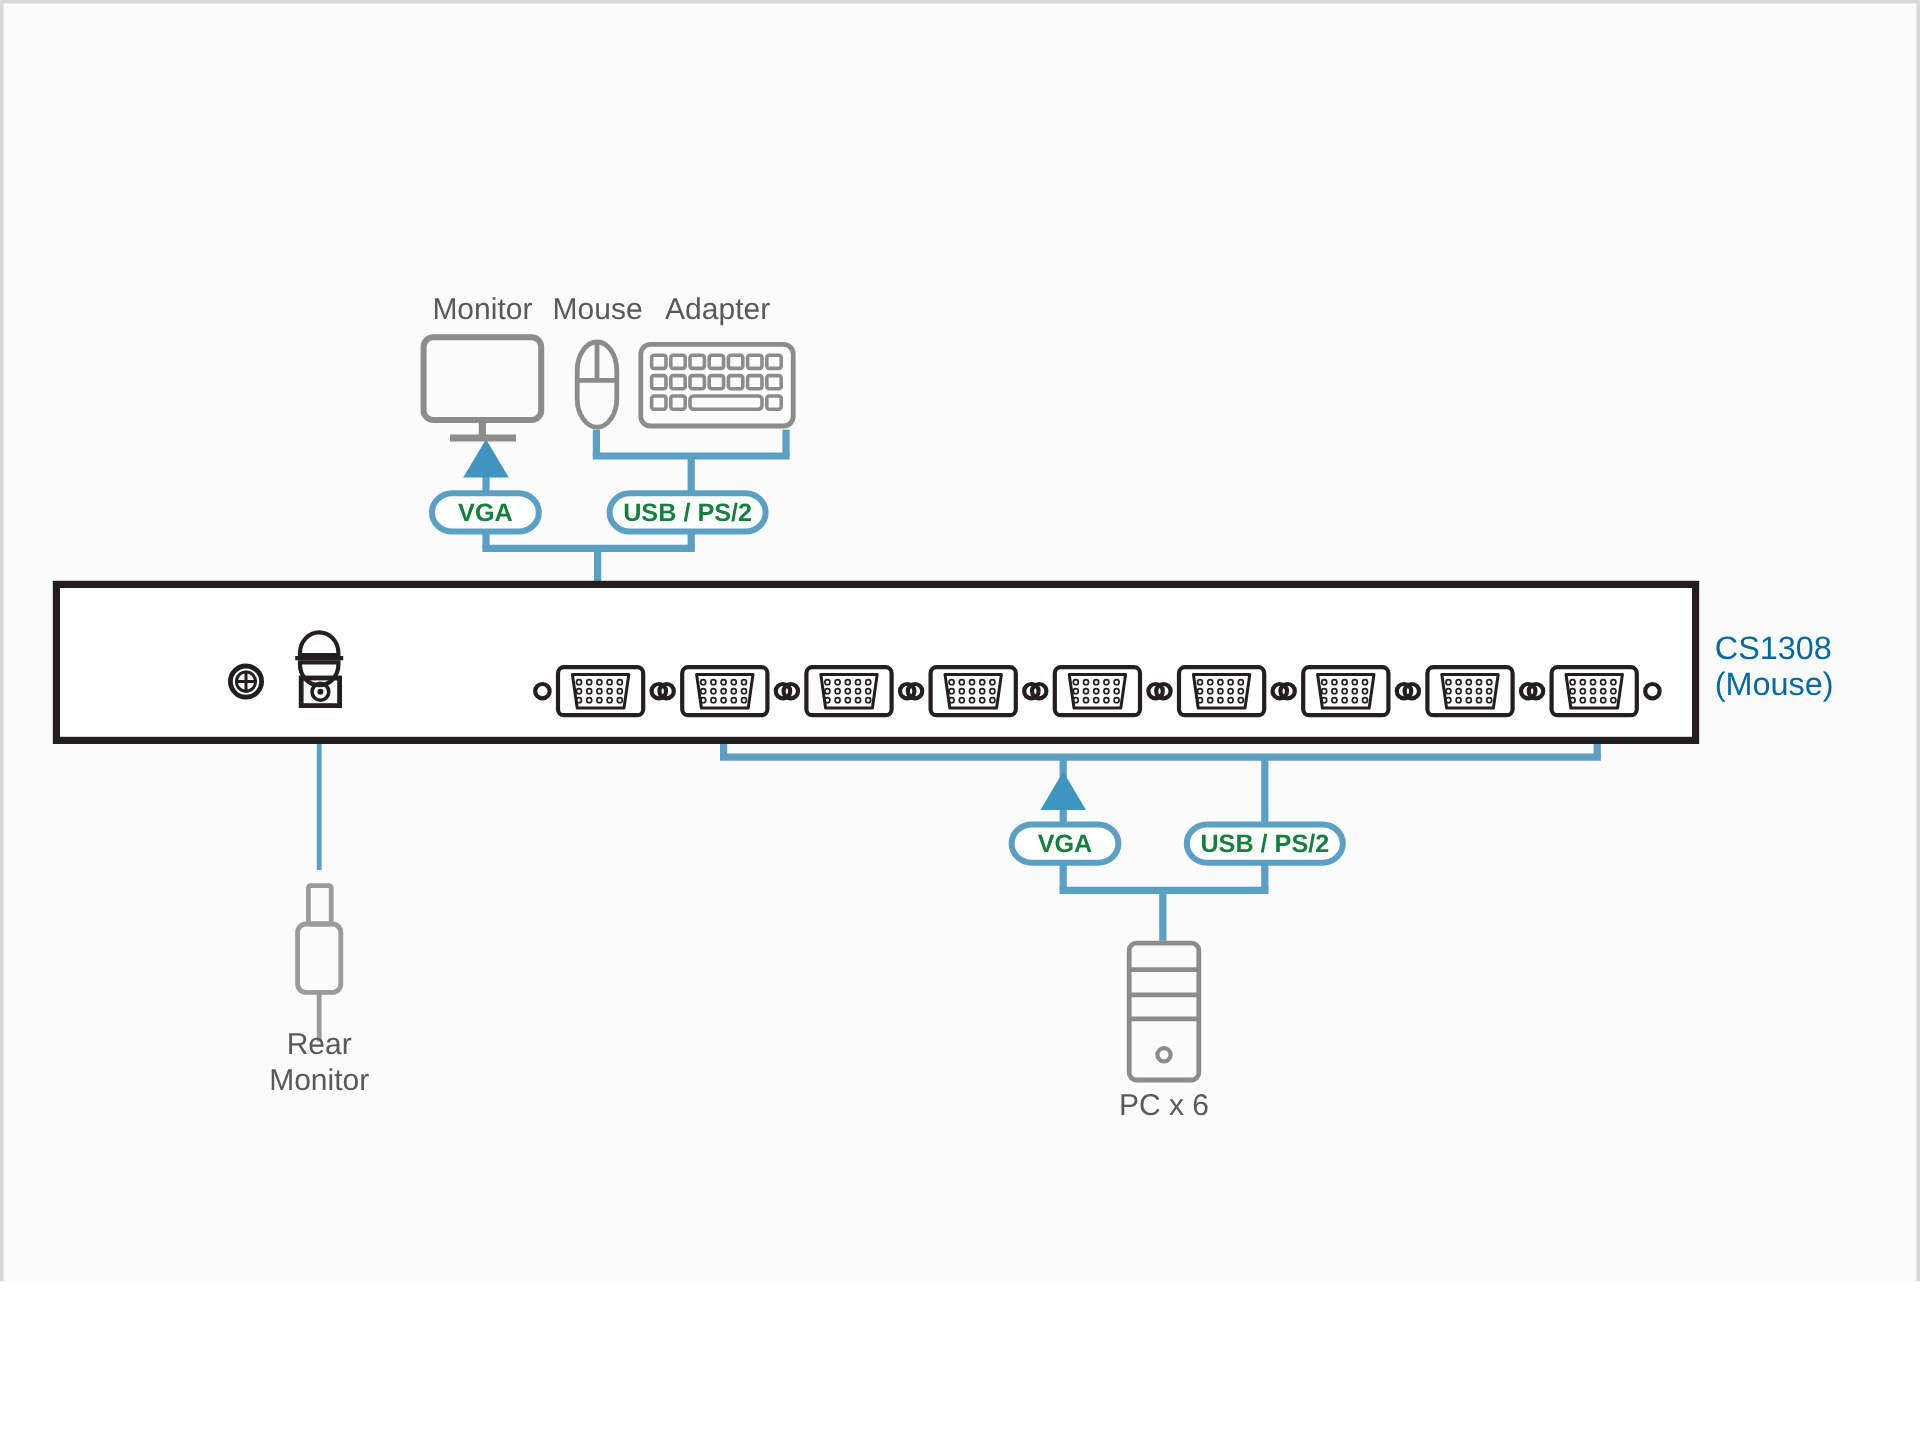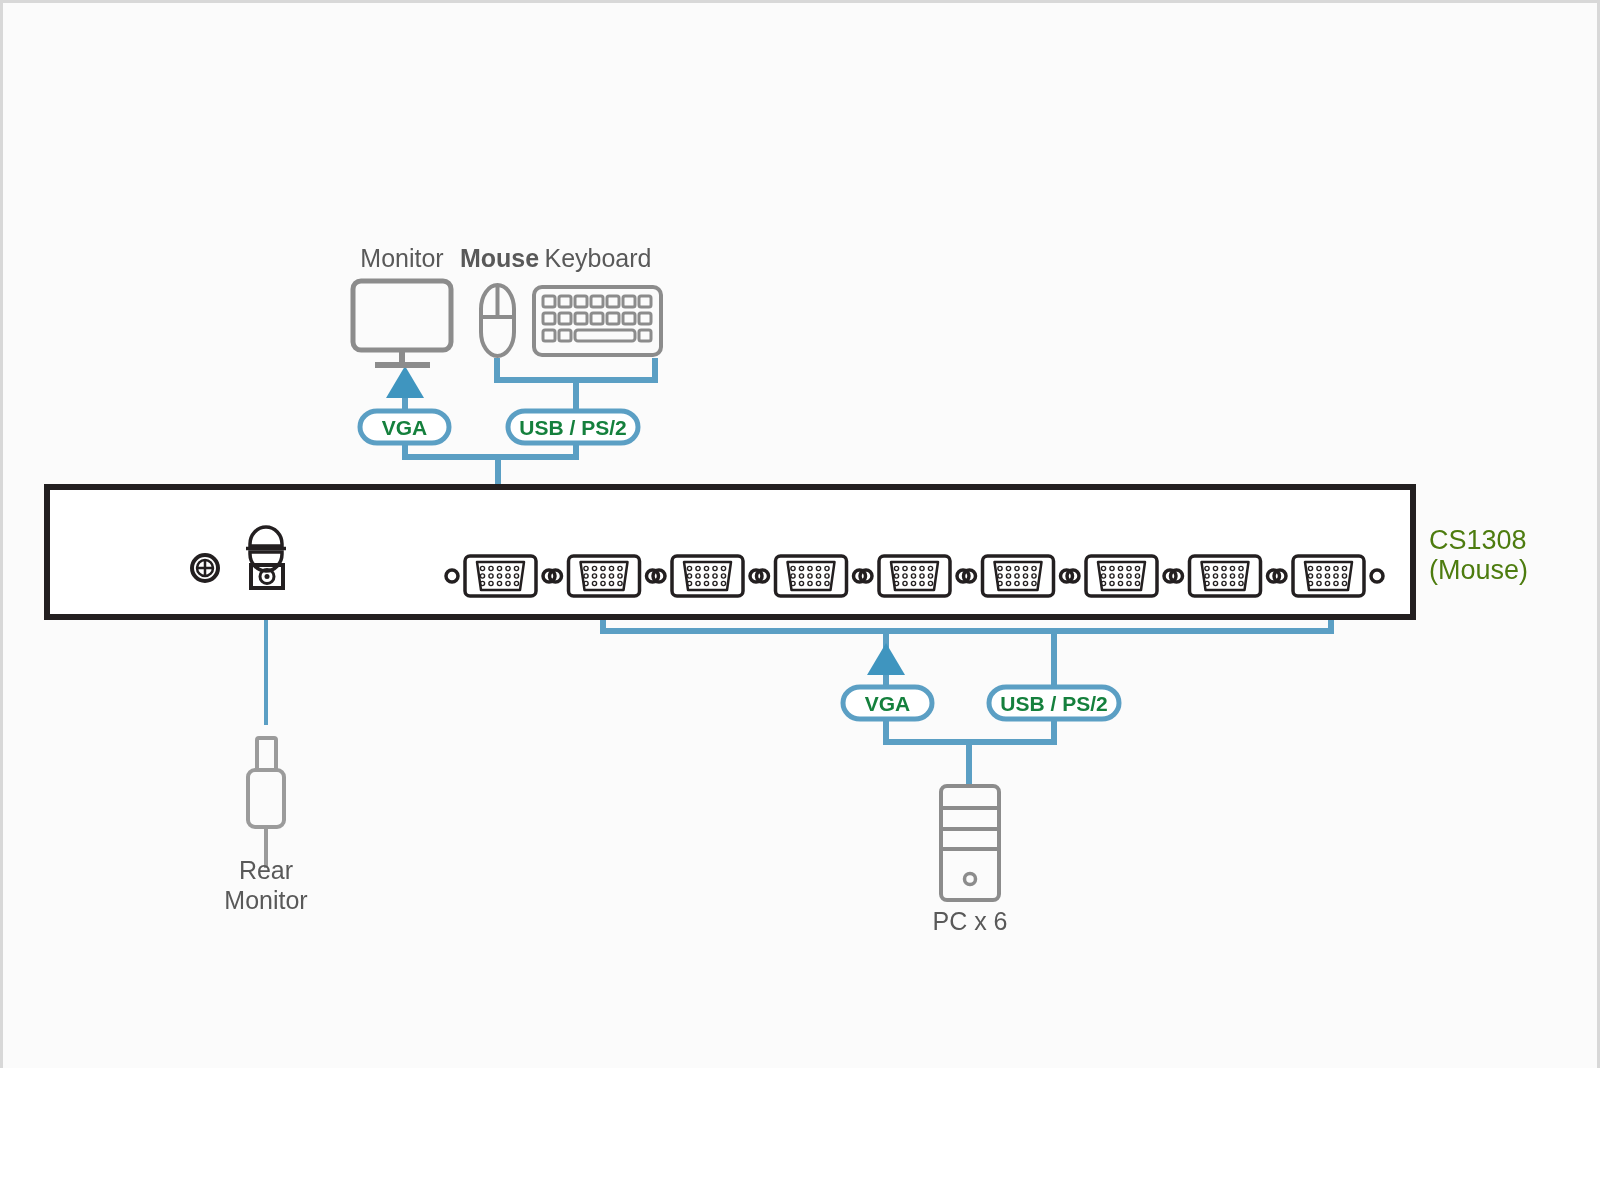--- a/index.html
+++ b/index.html
@@ -43,21 +43,21 @@
     color: #15803d;
     font-family: "Liberation Sans", sans-serif;
     font-weight: bold;
     font-size: 21px;
     line-height: 21px;
     white-space: pre;
     text-align: center;
   }
   .device-label {
     position: absolute;
-    color: #4d7c0f;
+    color: #0369a1;
     font-family: "Liberation Sans", sans-serif;
     font-size: 27px;
     line-height: 33px;
     white-space: pre;
   }
 </style>
 </head>
 <body>
 
 <div id="canvas">
@@ -399,22 +399,22 @@
     </g>
     <g>
       <rect x="843" y="687" rx="17" ry="17" width="89" height="32" fill="#ffffff" stroke="#5b9fc4" stroke-width="5"></rect>
     </g>
     <g>
       <rect x="989" y="687" rx="17" ry="17" width="130" height="32" fill="#ffffff" stroke="#5b9fc4" stroke-width="5"></rect>
     </g>
   </svg>
 
   <div class="lbl center" style="left:352px;top:243px;width:100px;">Monitor</div>
-  <div class="lbl center" style="left:460px;top:243px;width:76px;font-weight:bold;">Mouse</div>
-  <div class="lbl center" style="left:534px;top:243px;width:128px;">Keyboard</div>
+  <div class="lbl center" style="left:460px;top:243px;width:76px;">Mouse</div>
+  <div class="lbl center" style="left:534px;top:243px;width:128px;">Adapter</div>
 
   <div class="pill-text" style="left:360px;top:417px;width:89px;">VGA</div>
   <div class="pill-text" style="left:508px;top:417px;width:130px;">USB / PS/2</div>
 
   <div class="pill-text" style="left:843px;top:693px;width:89px;">VGA</div>
   <div class="pill-text" style="left:989px;top:693px;width:130px;">USB / PS/2</div>
 
   <div class="device-label" style="left:1429px;top:524px;">CS1308</div>
   <div class="device-label" style="left:1429px;top:554px;">(Mouse)</div>
 

